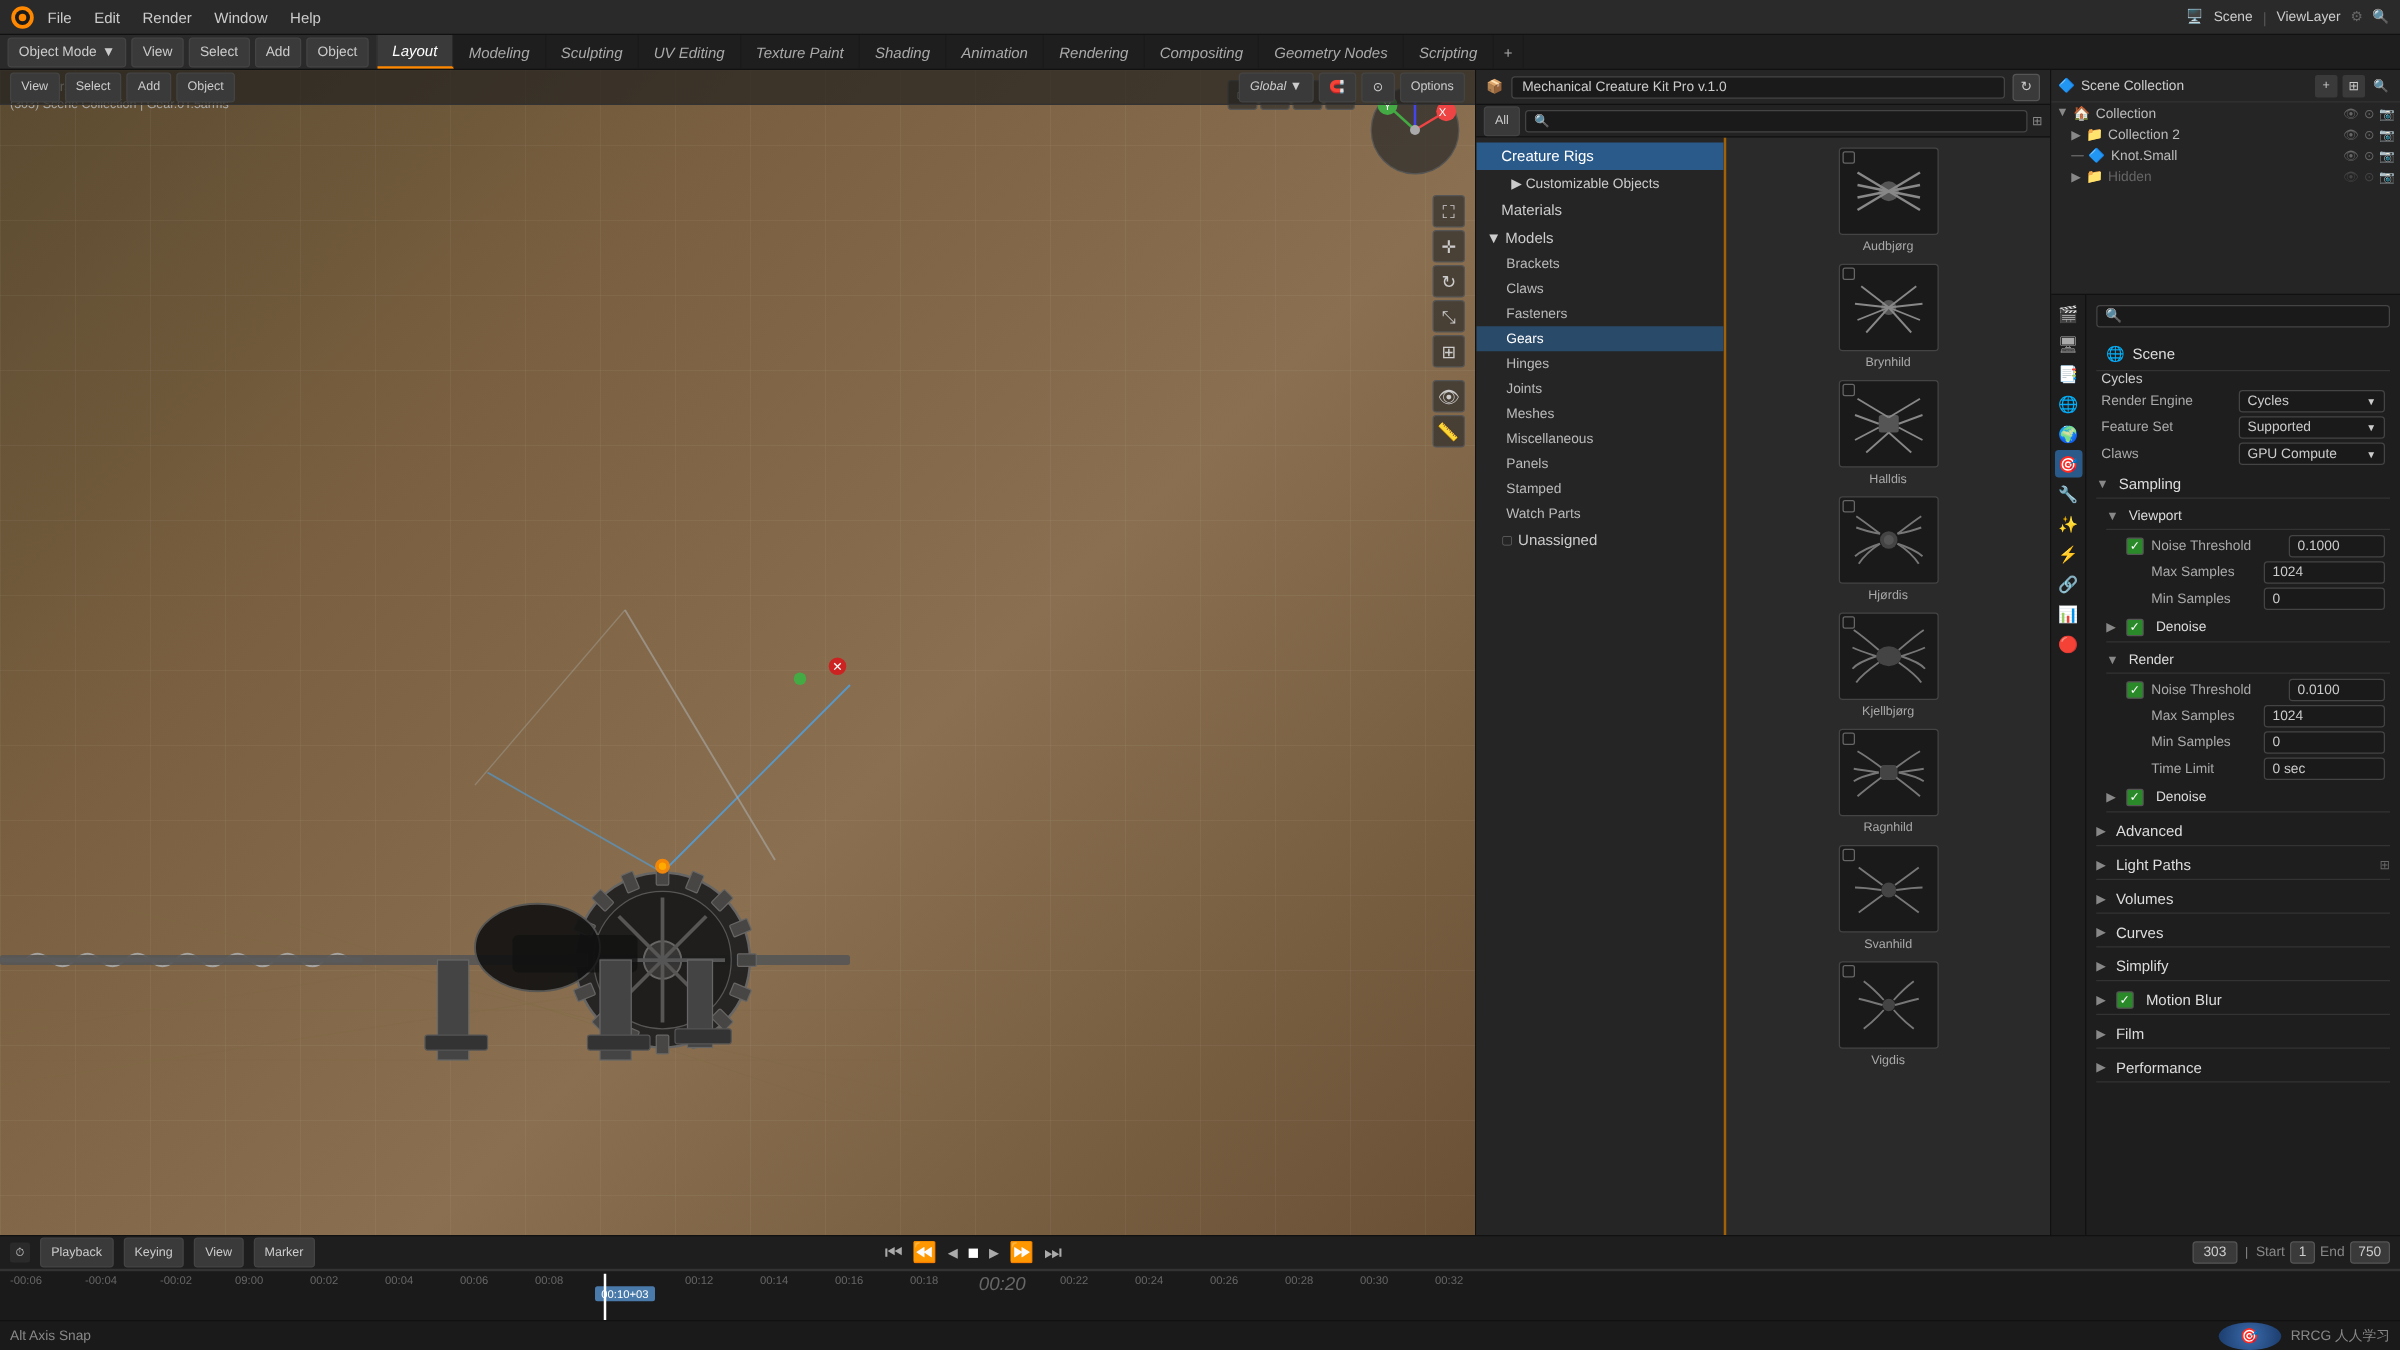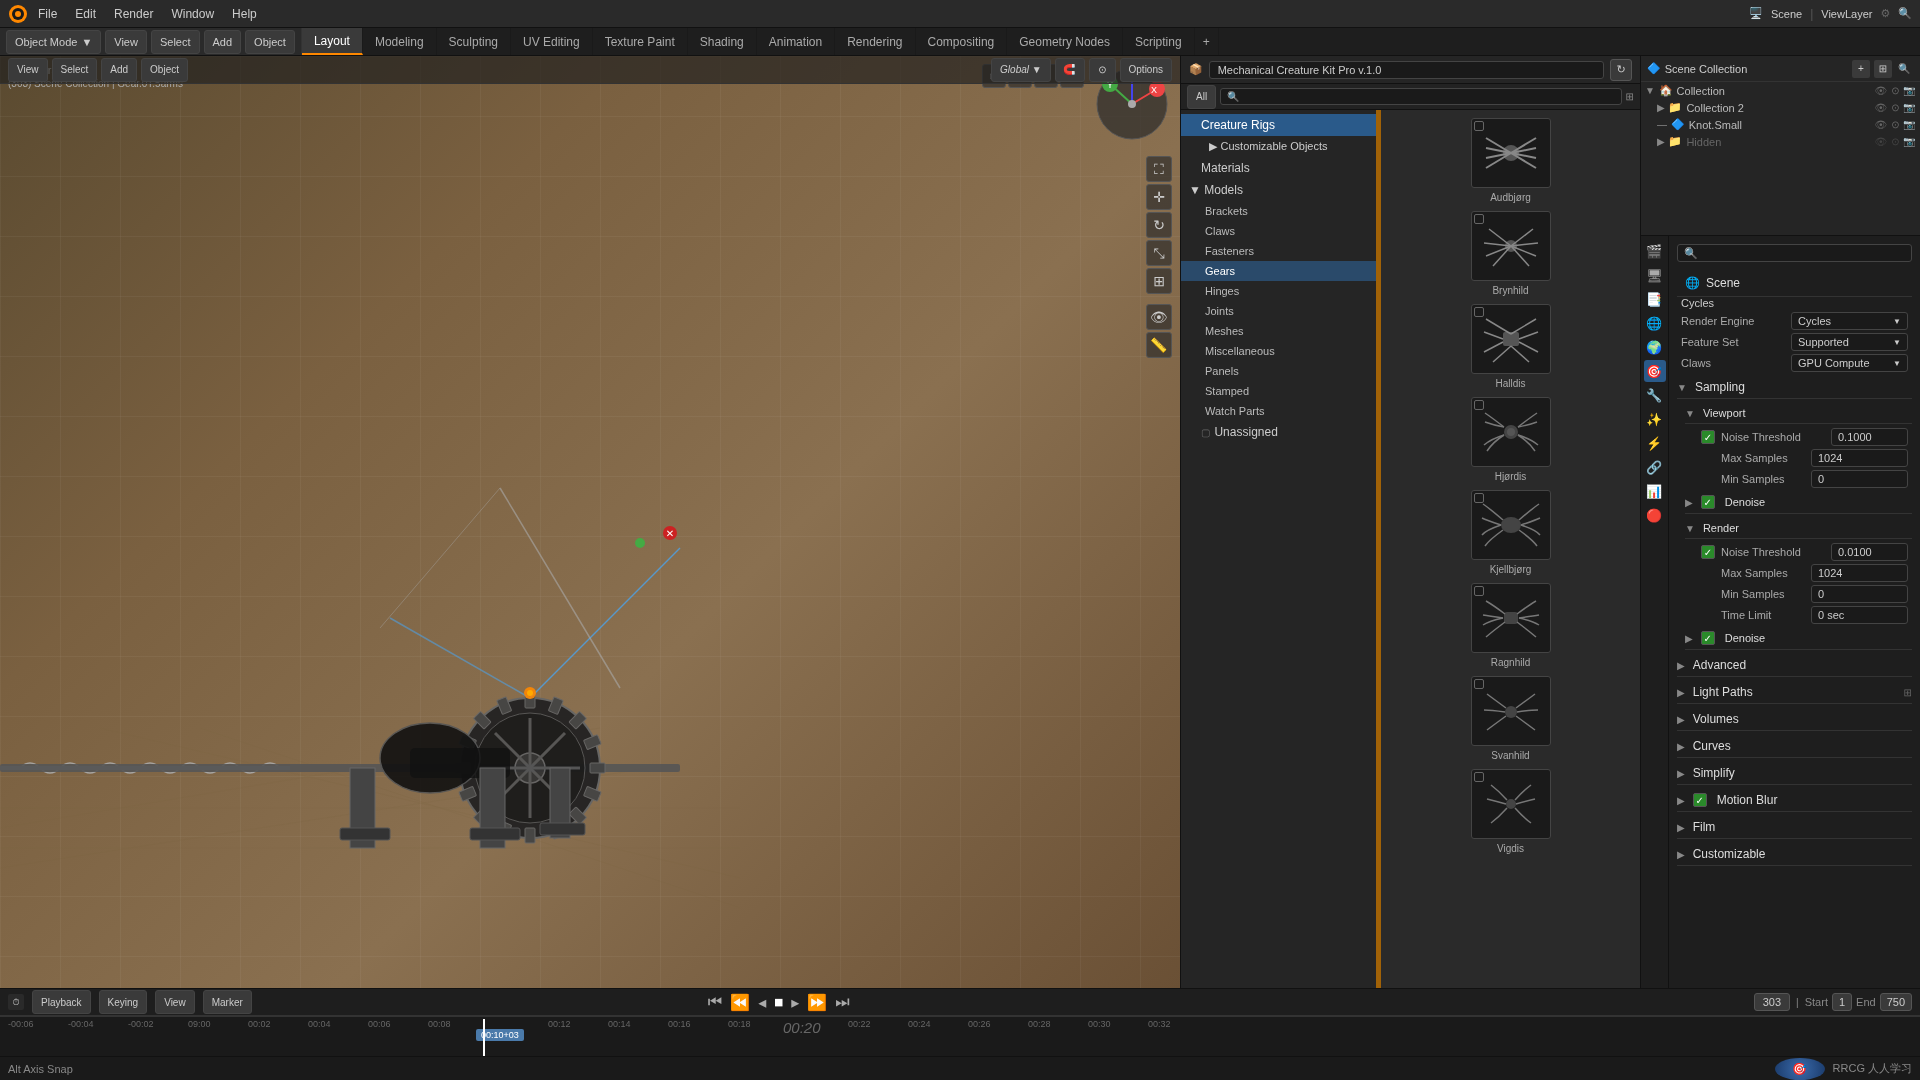--- a/index.html
+++ b/index.html
@@ -35,20 +35,21 @@
     }
     .workspace-tab {
       padding: 0 12px;
       height: 100%;
       display: flex;
       align-items: center;
       color: #aaa;
       cursor: pointer;
       font-size: 12px;
       border-right: 1px solid #1a1a1a;
+      font-style: italic;
     }
     .workspace-tab.active {
       background: #3a3a3a;
       color: #fff;
       border-bottom: 2px solid #ff8800;
     }
     .toolbar-btn {
       height: 24px;
       padding: 0 8px;
       background: #3a3a3a;
@@ -166,21 +167,21 @@
       flex: 1;
     }
     .asset-body {
       display: flex;
       flex: 1;
       overflow: hidden;
     }
     .asset-sidebar {
       width: 200px;
       background: #252525;
-      border-right: 5px solid #a16207;
+      border-right: 2px solid #a16207;
       overflow-y: auto;
       padding: 4px 0;
     }
     .asset-category {
       padding: 4px 12px 4px 20px;
       cursor: pointer;
       color: #ccc;
       font-size: 12px;
     }
     .asset-category.active { background: #2a5a8a; color: #fff; }
@@ -1010,21 +1011,21 @@
           <span class="prop-section-toggle">▶</span>
           <div class="prop-checkbox checked"></div>
           <span>Motion Blur</span>
         </div>
         <div class="prop-section-header">
           <span class="prop-section-toggle">▶</span>
           <span>Film</span>
         </div>
         <div class="prop-section-header">
           <span class="prop-section-toggle">▶</span>
-          <span>Customizable</span>
+          <span>Performance</span>
         </div>
 
       </div>
     </div>
   </div>
 </div>
 
 <div style="height: 28px; background: #1e1e1e; display: flex; align-items: center; padding: 0 8px; gap: 8px; border-top: 1px solid #111; border-bottom: 1px solid #333;">
   <div style="display: flex; gap: 2px; align-items: center;">
     <div style="width: 16px; height: 16px; background: #2a2a2a; border-radius: 2px; display: flex; align-items: center; justify-content: center; cursor: pointer; font-size: 9px;">⏱</div>

